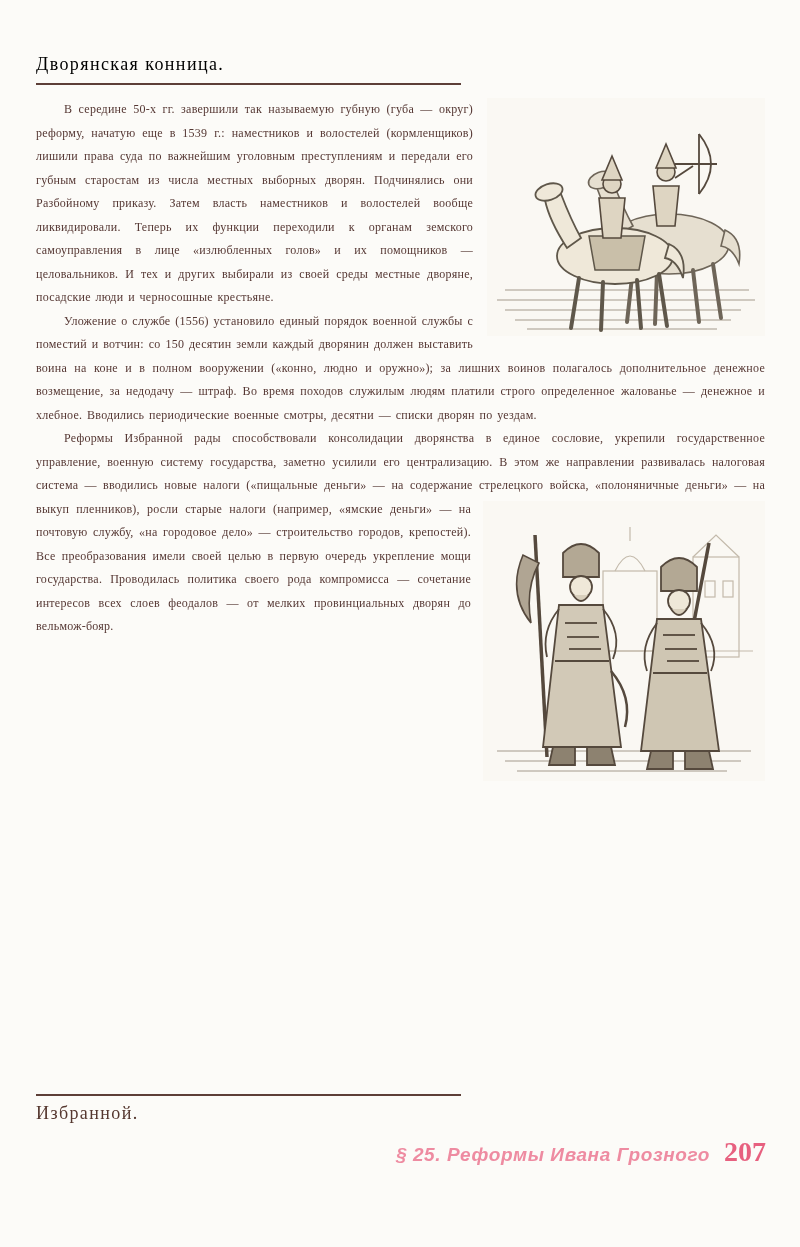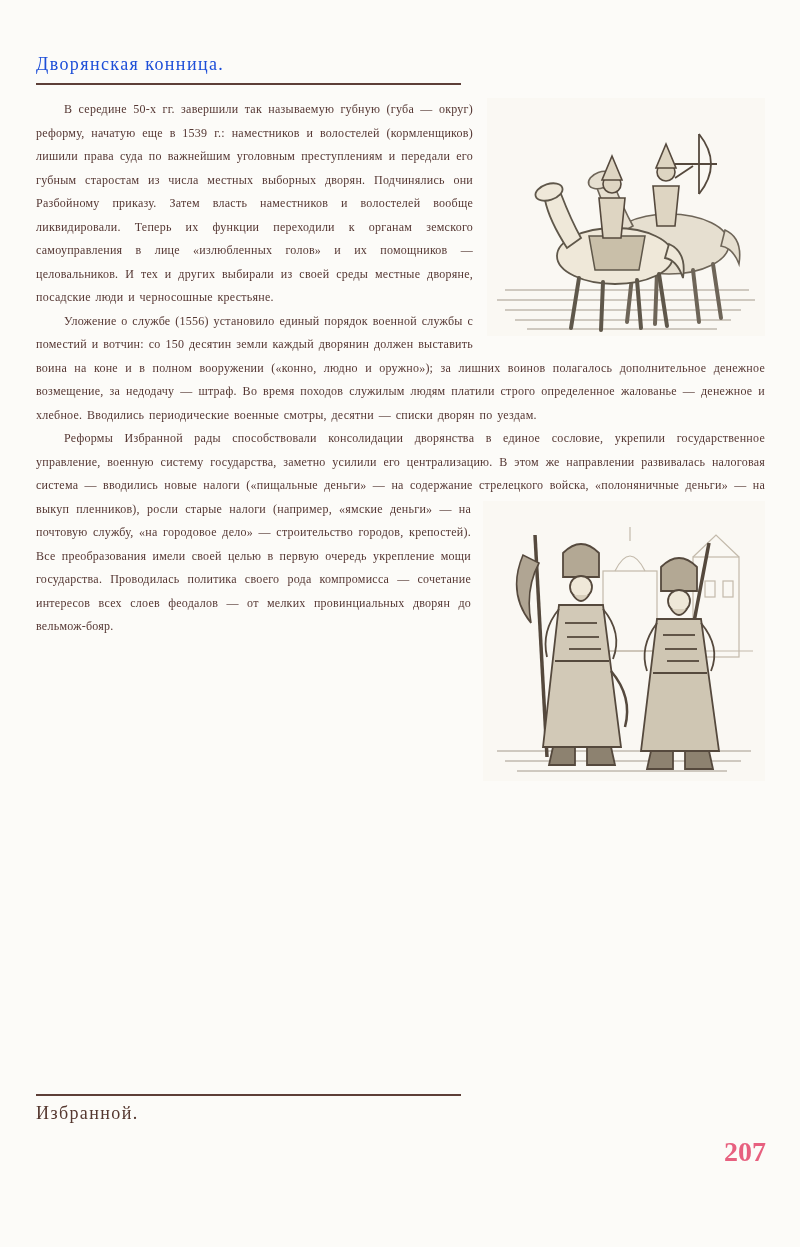--- a/index.html
+++ b/index.html
@@ -14,21 +14,21 @@
     overflow: hidden;
     color: #553733;
   }
 
   .caption-top {
     position: absolute;
     left: 36px;
     top: 54px;
     font-size: 18px;
     letter-spacing: 1.4px;
-    color: #1d4ed8;
+    color: #000000;
   }
   .rule {
     position: absolute;
     height: 2px;
     background: #5d3f38;
   }
   .rule-top   { left: 36px; top: 83px;  width: 425px; }
   .rule-bottom{ left: 36px; top: 1094px; width: 425px; }
   .caption-bottom {
     position: absolute;
@@ -84,21 +84,20 @@
     font-weight: bold;
     font-size: 19px;
     letter-spacing: 0.6px;
     color: #ee8ba1;
   }
   .footer-page {
     font-family: "Liberation Serif", serif;
     font-weight: bold;
     font-size: 28px;
     color: #e7607f;
-    margin-left: 30px;
   }
 </style>
 </head>
 <body>
 
 <div class="page">
 
   <div class="caption-top">Дворянская конница.</div>
   <div class="rule rule-top"></div>
 
@@ -235,16 +234,17 @@
       </span>
       <span>«полоняничные деньги» — на выкуп пленников), росли старые налоги (например, «ямские деньги» — на почтовую службу, «на городовое дело» — строительство городов, крепостей). Все преобразования имели своей целью в первую очередь укрепление мощи государства. Проводилась политика своего рода компромисса — сочетание интересов всех слоев феодалов — от мелких провинциальных дворян до вельмож-бояр.</span>
     </p>
 
   </div>
 
   <div class="rule rule-bottom"></div>
   <div class="caption-bottom">Избранной.</div>
 
   <div class="footer">
+    <span class="footer-section">§ 25. Реформы Ивана Грозного</span>
     <span class="footer-page">207</span>
   </div>
 
 </div>
 
 </body></html>

